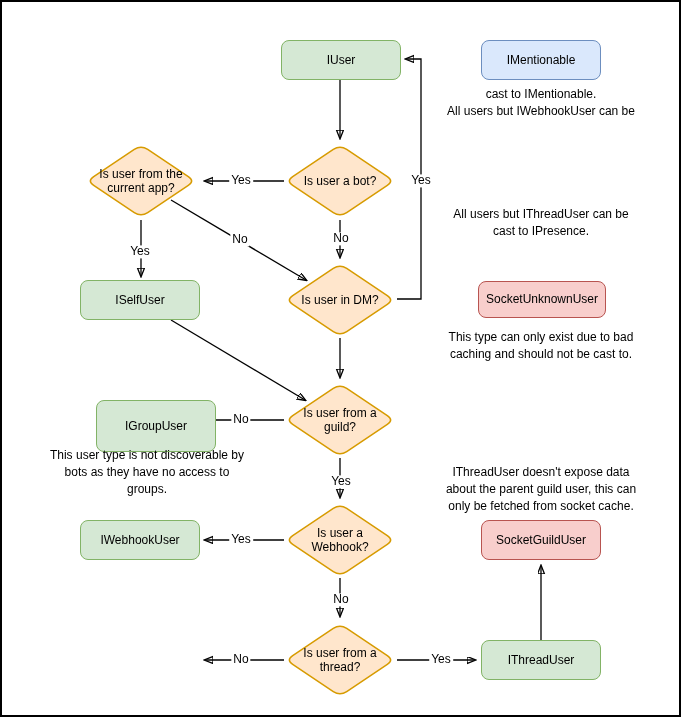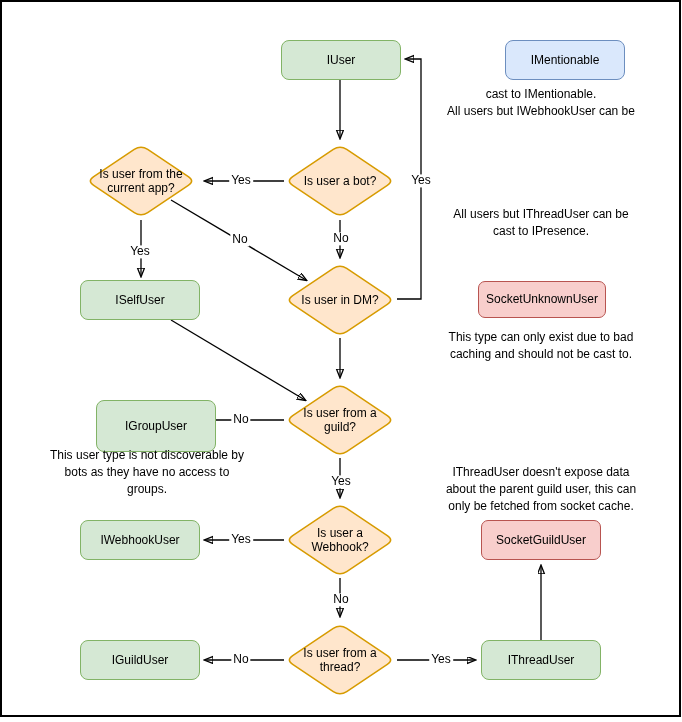--- a/index.html
+++ b/index.html
@@ -14,22 +14,22 @@
   html,body{background:#fff;}
   body{font-family:"Liberation Sans","DejaVu Sans",sans-serif;color:var(--text-color);}
   .page{position:relative;width:682px;height:722px;background:var(--page-bg);overflow:hidden;text-decoration:underline;}
   .frame{position:absolute;left:0;top:0;width:681px;height:717px;border:2px solid var(--line-color);pointer-events:none;z-index:0;}
   .connectors{position:absolute;left:0;top:0;width:682px;height:722px;z-index:1;}
   .connectors path{stroke:var(--line-color);stroke-width:1.3;fill:none;}
   .node{position:absolute;display:flex;align-items:center;justify-content:center;
         font-size:12px;line-height:1.2;text-align:center;z-index:2;}
   .box{border-radius:8px;border:1.4px solid;}
   .box.green{background:var(--interface-fill);border-color:var(--interface-stroke);}
-  .box.blue{background:var(--mixin-fill);border-color:var(--mixin-stroke);margin-left:24px;}
-  .box.red{background:var(--socket-fill);border-color:var(--socket-stroke);border-radius:7px;}
+  .box.blue{background:var(--mixin-fill);border-color:var(--mixin-stroke);}
+  .box.red{background:var(--socket-fill);border-color:var(--socket-stroke);}
   .diamond{background:transparent;}
   .diamond svg{position:absolute;inset:0;width:100%;height:100%;}
   .diamond svg path{fill:var(--decision-fill);stroke:var(--decision-stroke);stroke-width:1.5;}
   .diamond .dlabel{position:relative;z-index:1;width:100px;}
   .edge-label{position:absolute;transform:translate(-50%,-50%);background:var(--page-bg);
         padding:0 2px;font-size:12px;line-height:1.1;z-index:3;white-space:nowrap;}
   .note{position:absolute;width:220px;text-align:center;font-size:12px;line-height:17px;z-index:2;}
 </style>
 </head>
 <body>
@@ -70,23 +70,20 @@
     <span>SocketUnknownUser</span>
   </div>
   <div class="node box green" style="left:80px;top:280px;width:120px;height:40px">
     <span>ISelfUser</span>
   </div>
   <div class="node box green" style="left:96px;top:400px;width:120px;height:52px">
     <span>IGroupUser</span>
   </div>
   <div class="node box green" style="left:80px;top:520px;width:120px;height:40px">
     <span>IWebhookUser</span>
-  </div>
-  <div class="node box green" style="left:80px;top:640px;width:120px;height:40px">
-    <span>IGuildUser</span>
   </div>
   <div class="node box red" style="left:481px;top:520px;width:120px;height:40px">
     <span>SocketGuildUser</span>
   </div>
   <div class="node diamond" style="left:85px;top:143px;width:112px;height:76px">
     <svg viewBox="0 0 112 76" preserveAspectRatio="none">
         <path d="M62.7,6.4 L103.3,33.6 Q110,38 103.3,42.4 L62.7,69.6 Q56,74 49.3,69.6 L8.7,42.4 Q2,38 8.7,33.6 L49.3,6.4 Q56,2 62.7,6.4 Z"></path>
       </svg>
     <span class="dlabel">Is user from the current app?</span>
   </div>

